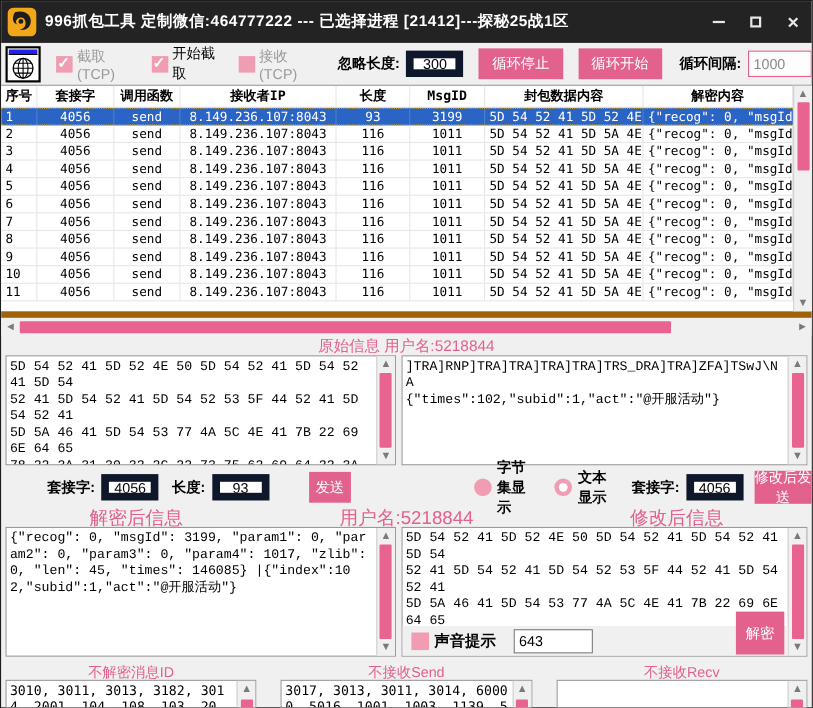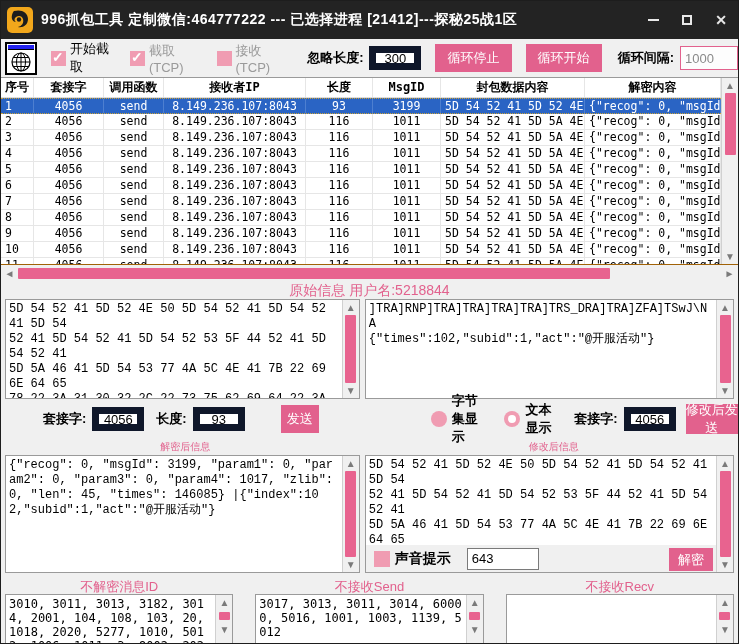--- a/index.html
+++ b/index.html
@@ -35,22 +35,22 @@
   .cb-item.dim .cb-label{color:#9a9a9a;}
   .tb-label{font-size:13px; font-weight:bold; margin:0 6px 0 4px; white-space:nowrap;}
   .tb-input{width:52px; height:24px; border:7px solid #0f172a; background:#fff; font-size:13px;
             text-align:center; font-family:"Liberation Sans",sans-serif;}
   .btn{background:var(--pink); color:#fff; border:none; font-size:13px; display:flex;
        align-items:center; justify-content:center; cursor:pointer; font-family:"Liberation Sans",sans-serif;}
   .btn-loop{width:84px; height:28px; margin-left:14px;}
   .interval-input{width:58px; height:24px; border:1px solid var(--pink); color:#8a8a8a; font-size:13px;
                   padding-left:4px; background:#fdfdfd;}
   
-  .table-wrap{height:188px; flex:none; background:#fff; border-top:1px solid var(--line);
-              border-bottom:1px solid #a16207; display:flex;}
+  .table-wrap{height:212px; flex:none; background:#fff; border-top:1px solid var(--line);
+              border-bottom:6px solid #a16207; display:flex;}
   .table-main{flex:1; min-width:0; display:flex; flex-direction:column;}
   .tgrid{display:grid; grid-template-columns:33px 70px 60px 142px 67px 68px 144px minmax(0,1fr);}
   .thead{height:20px; flex:none; border-bottom:1px solid #dcdcdc;}
   .thead .tcell{font-size:12px; font-weight:bold; display:flex; align-items:center; justify-content:center;
                 white-space:nowrap; overflow:hidden;}
   .tbody{flex:1; overflow:hidden;}
   .trow{height:16px; border-bottom:1px solid var(--cell-line); cursor:default;}
   .tcell{font-size:11.5px; line-height:15px; white-space:nowrap; overflow:hidden;
          border-right:1px solid var(--cell-line); padding:0 2px; font-family:"DejaVu Sans Mono", monospace;}
   .tcell.c-left{text-align:left; padding-left:4px;}
@@ -62,39 +62,39 @@
            display:flex; flex-direction:column; align-items:center;}
   .hscroll{height:16px; flex:none; background:var(--gray-bg); display:flex; align-items:center;}
   .sb-arrow{width:17px; height:15px; display:flex; align-items:center; justify-content:center;
             color:#7a7a7a; font-size:10px; flex:none; cursor:pointer;}
   .sb-thumb-v{width:11px; background:#e8638f; border-radius:1px; flex:none; cursor:grab;}
   .sb-thumb-h{height:11px; background:#e8638f; border-radius:1px; flex:none; cursor:grab;}
   .sb-track{flex:1;}
   
   .sec-header{color:var(--pink); font-size:14px; text-align:center; height:18px; line-height:18px; flex:none;}
   .sec-header-row{display:flex; flex:none; height:16px; line-height:16px;}
-  .sec-header-row span{flex:1; text-align:center; color:var(--pink); font-size:10px;}
+  .sec-header-row span{flex:1; text-align:center; color:var(--pink); font-size:17px;}
   
   .pane-row{display:flex; flex:none; padding:0 4px; gap:5px;}
   .pane{background:#fff; border:1px solid #9a9a9a; display:flex; min-width:0;}
   .pane-text{flex:1; min-width:0; font-family:Liberation Mono, monospace; font-size:12px;
              line-height:15px; padding:2px 3px; white-space:pre-wrap; word-break:break-all; overflow:hidden;}
   .pane .vscroll{border-left:1px solid #d0d0d0;}
   
   .controls-row{height:40px; flex:none; display:flex; align-items:center;}
   .radio{width:16px; height:16px; border-radius:50%; background:var(--pink-soft); margin-right:5px; flex:none; position:relative;}
   .radio.selected::after{content:""; position:absolute; inset:4px; border-radius:50%; background:#fff;}
   .radio-label{font-size:13px; font-weight:bold; margin-right:14px;}
   
   .pane-col{display:flex; flex-direction:column; flex:1; min-width:0;}
   .sound-strip{height:27px; background:var(--gray-bg); display:flex; align-items:center; position:relative; flex:none;}
   .sound-cb{width:16px; height:16px; background:var(--pink-soft); margin:0 5px 0 8px; flex:none;}
   .sound-label{font-size:14px; font-weight:bold; margin-right:16px;}
   .sound-input{width:72px; height:22px; border:1px solid #7a7a7a; font-size:13px; padding-left:4px;}
-  .btn-decrypt{width:44px; height:23px; position:absolute; right:3px; bottom:1px;}
+  .btn-decrypt{width:44px; height:39px; position:absolute; right:3px; bottom:1px;}
   
   .filters{flex:1; display:flex; padding:0 4px 6px; gap:22px;}
   .filter-col{flex:1; min-width:0; display:flex; flex-direction:column;}
   .filter-header{color:var(--pink); font-size:13px; text-align:center; height:15px; line-height:15px; flex:none;}
   .listbox{flex:1; background:#fff; border:1px solid #9a9a9a; display:flex; min-width:0;}
   .listbox .pane-text{font-size:12px; line-height:14px; font-family:"DejaVu Sans Mono", monospace;}
   .spacer{flex:none;}
 </style>
 </head>
 <body>
@@ -126,27 +126,27 @@
       <svg width="22" height="22" viewBox="0 0 22 22">
         <circle cx="11" cy="11" r="9" fill="none" stroke="#000" stroke-width="1.2"></circle>
         <ellipse cx="11" cy="11" rx="4.5" ry="9" fill="none" stroke="#000" stroke-width="1"></ellipse>
         <line x1="2" y1="11" x2="20" y2="11" stroke="#000" stroke-width="1"></line>
         <line x1="3.5" y1="6.5" x2="18.5" y2="6.5" stroke="#000" stroke-width="1"></line>
         <line x1="3.5" y1="15.5" x2="18.5" y2="15.5" stroke="#000" stroke-width="1"></line>
         <line x1="11" y1="2" x2="11" y2="20" stroke="#000" stroke-width="1"></line>
       </svg>
     </div>
     <div id="toolbar-checkboxes" style="display:flex;">
+        <div class="cb-item dim">
+          <div class="cb-box checked"></div>
+          <span class="cb-label">截取(TCP)</span>
+        </div>
         <div class="cb-item">
           <div class="cb-box checked"></div>
           <span class="cb-label">开始截取</span>
-        </div>
-        <div class="cb-item dim">
-          <div class="cb-box checked"></div>
-          <span class="cb-label">截取(TCP)</span>
         </div>
         <div class="cb-item dim">
           <div class="cb-box"></div>
           <span class="cb-label">接收(TCP)</span>
         </div>
       </div>
     <span class="tb-label">忽略长度:</span>
     <input class="tb-input" value="300" style="">
     <button class="btn btn-loop">循环停止</button>
     <button class="btn btn-loop">循环开始</button>
@@ -329,20 +329,21 @@
     <span class="radio-label">字节集显示</span>
     <div class="radio selected" id="radio-text"></div>
     <span class="radio-label">文本显示</span>
     <span class="tb-label">套接字:</span>
     <input class="tb-input" value="4056" style="">
     <button class="btn" style="width:88px; height:30px; margin-left:10px;">修改后发送</button>
   </div>
 
   <div class="sec-header-row">
     <span>解密后信息</span>
+    <span>用户名:5218844</span>
     <span>修改后信息</span>
   </div>
 
   <div class="pane-row" style="height:118px;">
     <div class="pane" style="flex:49;">
       <div class="pane-text">{"recog": 0, "msgId": 3199, "param1": 0, "param2": 0, "param3": 0, "param4": 1017, "zlib": 0, "len": 45, "times": 146085} |{"index":102,"subid":1,"act":"@开服活动"}</div>
       <div class="vscroll">
         <div class="sb-arrow">▲</div>
         <div class="sb-thumb-v" style="flex:1;"></div>
         <div class="sb-arrow">▼</div>

